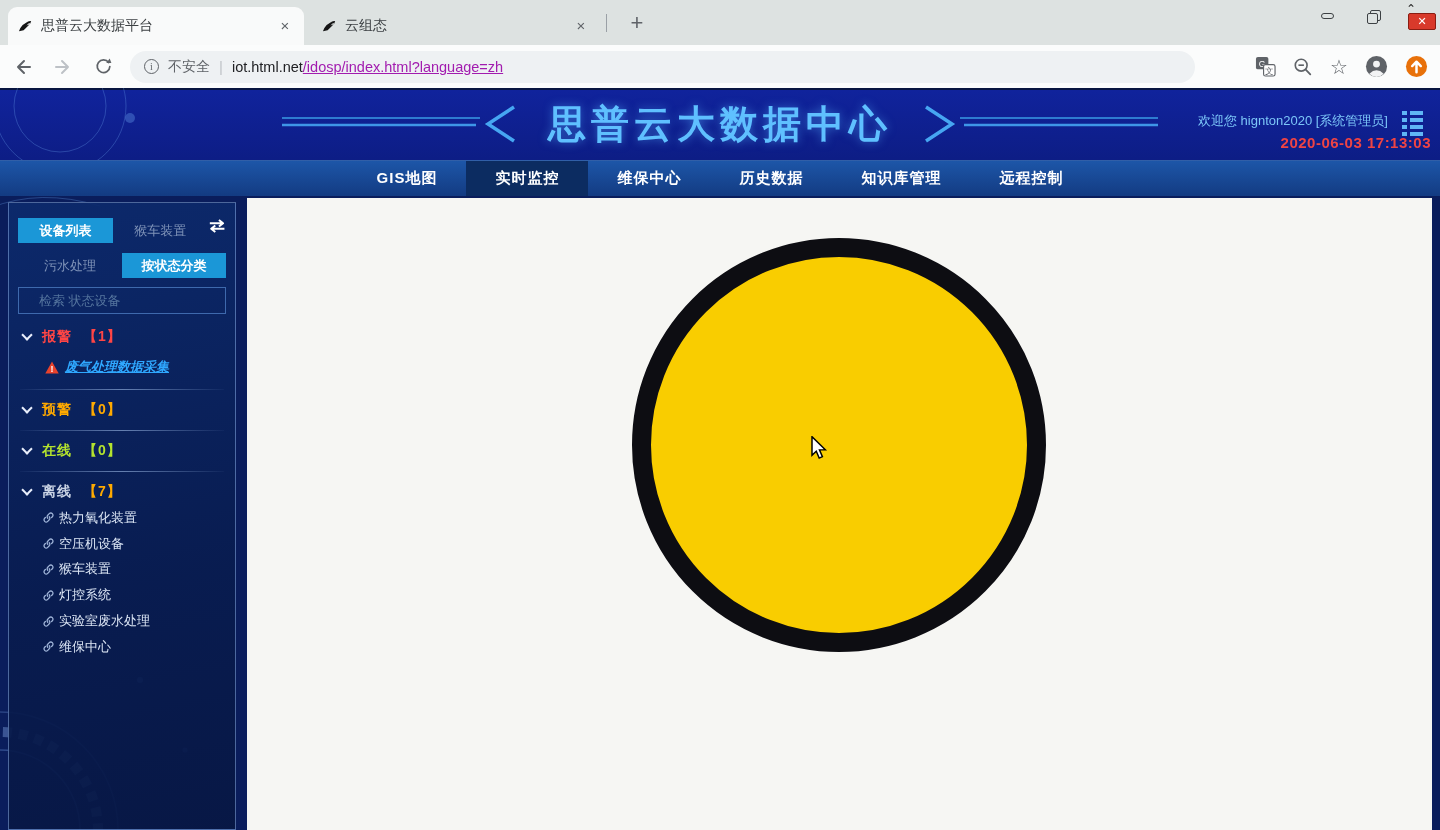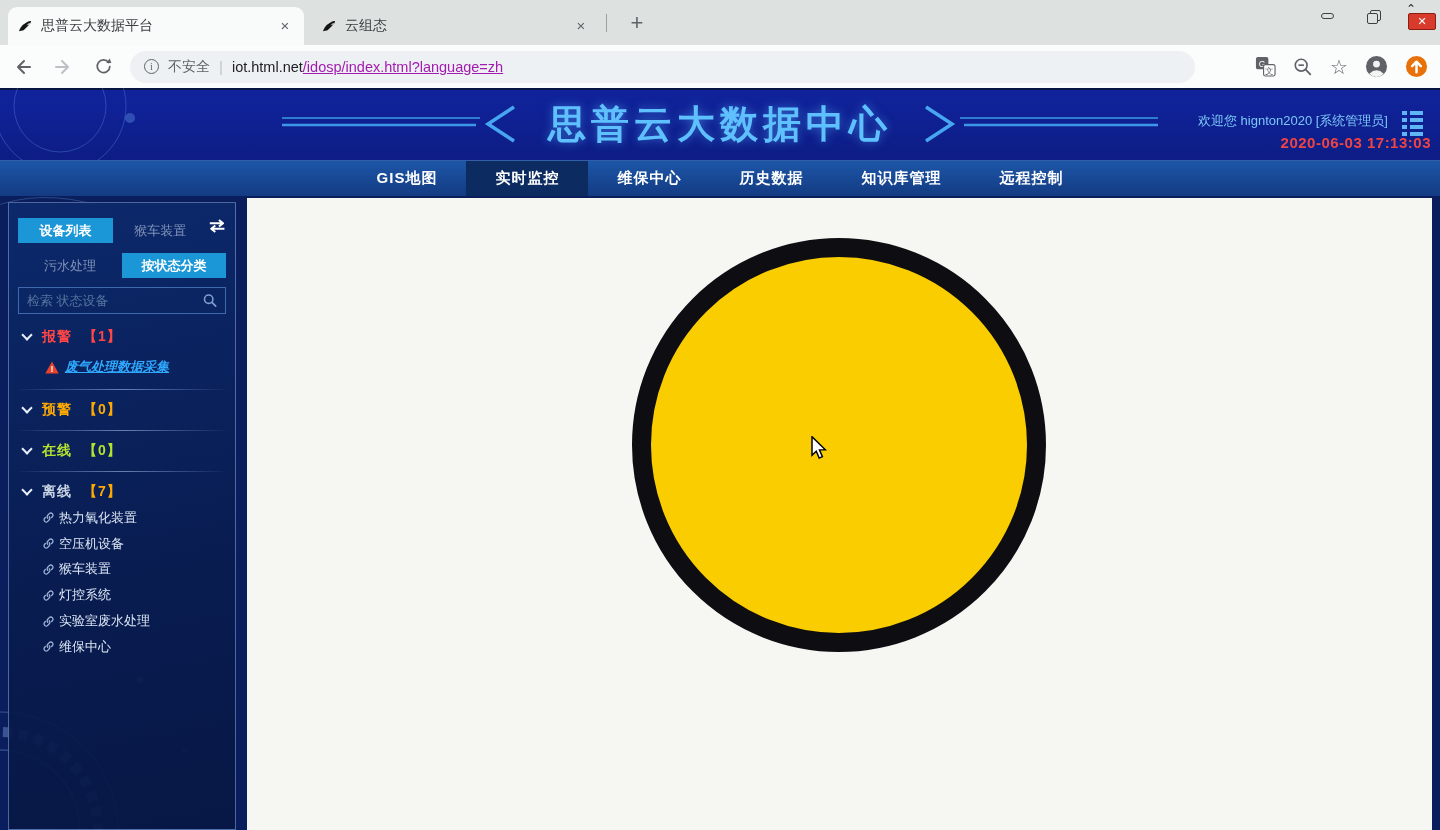--- a/index.html
+++ b/index.html
@@ -64,21 +64,21 @@
   
   .sidebar { position:absolute; left:8px; top:114px; width:228px; height:628px;
              border:1px solid rgba(135,170,225,.55);
              background:linear-gradient(170deg,rgba(12,42,109,.93),rgba(8,28,80,.93) 60%,rgba(7,23,68,.93));
              padding:5px 9px; z-index:3; }
   .sb-row { display:flex; align-items:flex-start; height:25px; margin-top:10px; }
   .sb-tab { width:104px; text-align:center; font-size:13px; line-height:25px; white-space:nowrap; }
   .sb-tab.on { background:#1b97d7; color:#fff; font-weight:bold; }
   .sb-tab.off { color:#7f93b8; }
   .swap-ic { margin-left:auto; }
-  .sb-search { margin-top:9px; height:27px; border:1px solid #3e69ad; display:flex; align-items:center; padding:0 8px; }
+  .sb-search { margin-top:9px; height:27px; border:1px solid #3e69ad; display:flex; align-items:center; padding:0 20px; }
   .sb-search input { flex:1; background:transparent; border:none; outline:none; font-size:13px; color:#cfe0f5;
                      font-family:"Liberation Sans","DejaVu Sans",sans-serif; }
   .sb-search input::placeholder { color:#55759e; }
 
   .tree { margin-top:10px; }
   .tree-group { display:flex; align-items:center; height:26px; gap:11px; padding-left:5px; }
   .chev { width:8px; height:8px; border-left:2.4px solid #e9effc; border-bottom:2.4px solid #e9effc;
           transform:rotate(-45deg); margin-top:-4px; }
   .glabel,.gcount { font-size:14px; font-weight:bold; letter-spacing:1px; }
   .c-alarm { color:#ff4545; } .c-warn { color:#ffaa00; } .c-online { color:#b4e32e; }

